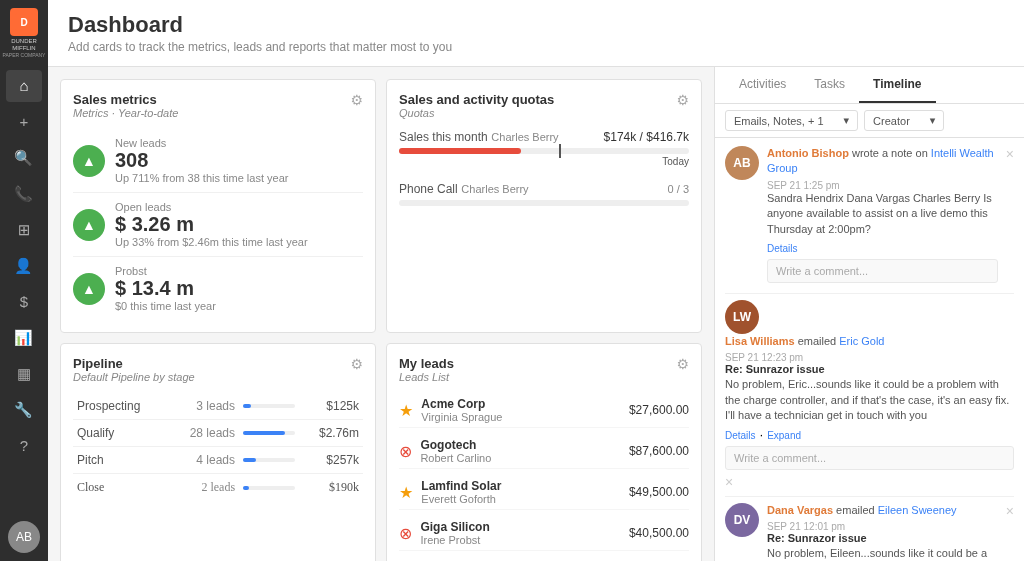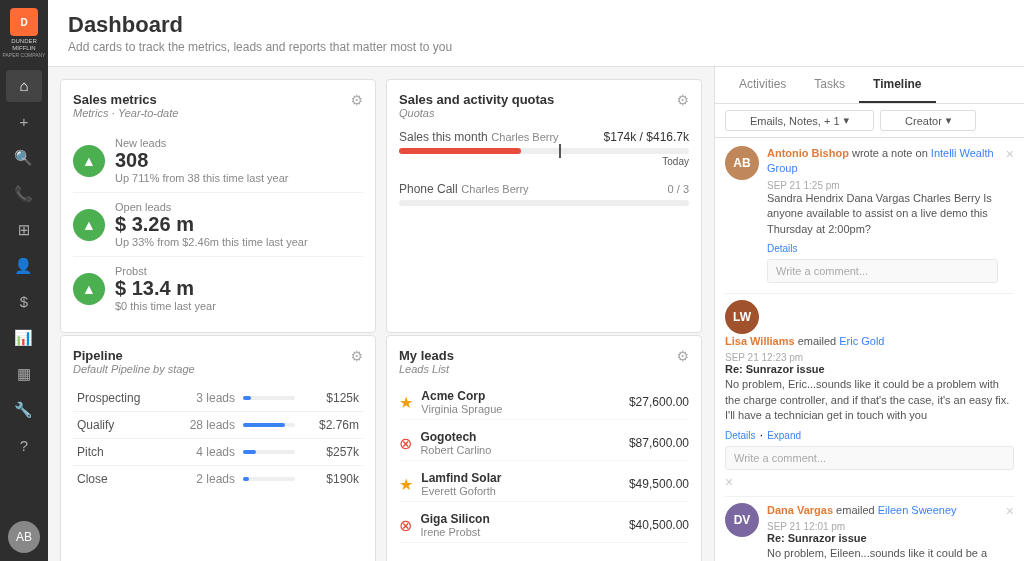--- a/index.html
+++ b/index.html
@@ -74,21 +74,21 @@
       overflow: hidden;
     }
 
     
     .center-panels {
       flex: 1;
       overflow-y: auto;
       padding: 12px;
       display: flex;
       flex-direction: column;
-      gap: 2px;
+      gap: 10px;
     }
 
     .panels-row {
       display: flex;
       gap: 10px;
     }
 
     .panel {
       background: #fff;
       border-radius: 4px;
@@ -191,21 +191,21 @@
       font-size: 10px;
       color: #555;
       text-align: right;
     }
     .quota-fraction { font-size: 11px; color: #888; }
 
     
     .pipeline-table { width: 100%; border-collapse: collapse; }
     .pipeline-table td { padding: 6px 4px; font-size: 12px; }
     .pipeline-table tr { border-bottom: 1px solid #f0f0f0; }
-    .pipeline-table tr:last-child { border-bottom: none; }
+    .pipeline-table tr:last-child { border-bottom: none; font-family: Liberation Serif, serif; }
     .pipeline-stage { color: #555; }
     .pipeline-leads { color: #888; text-align: right; }
     .pipeline-value { color: #555; text-align: right; font-weight: 500; }
     .pipeline-bar-cell { width: 60px; }
     .pipeline-bar-wrap { height: 4px; background: #eee; border-radius: 2px; }
     .pipeline-bar-inner { height: 100%; background: #3b82f6; border-radius: 2px; }
 
     
     .leads-list { display: flex; flex-direction: column; gap: 6px; }
     .lead-item { display: flex; align-items: center; gap: 8px; padding: 4px 0; border-bottom: 1px solid #f5f5f5; }
@@ -247,26 +247,26 @@
     .right-filters {
       display: flex;
       align-items: center;
       gap: 6px;
       padding: 6px 10px;
       border-bottom: 1px solid #e0e0e0;
     }
     .filter-btn {
       display: flex;
       align-items: center;
-      gap: 4px;
+      gap: 20px;
       font-size: 11px;
       color: #555;
       border: 1px solid #ddd;
       border-radius: 3px;
-      padding: 3px 24px;
+      padding: 3px 8px;
       cursor: pointer;
       background: #fff;
     }
     .timeline-feed {
       flex: 1;
       overflow-y: auto;
       padding: 8px 10px;
       display: flex;
       flex-direction: column;
       gap: 0;

